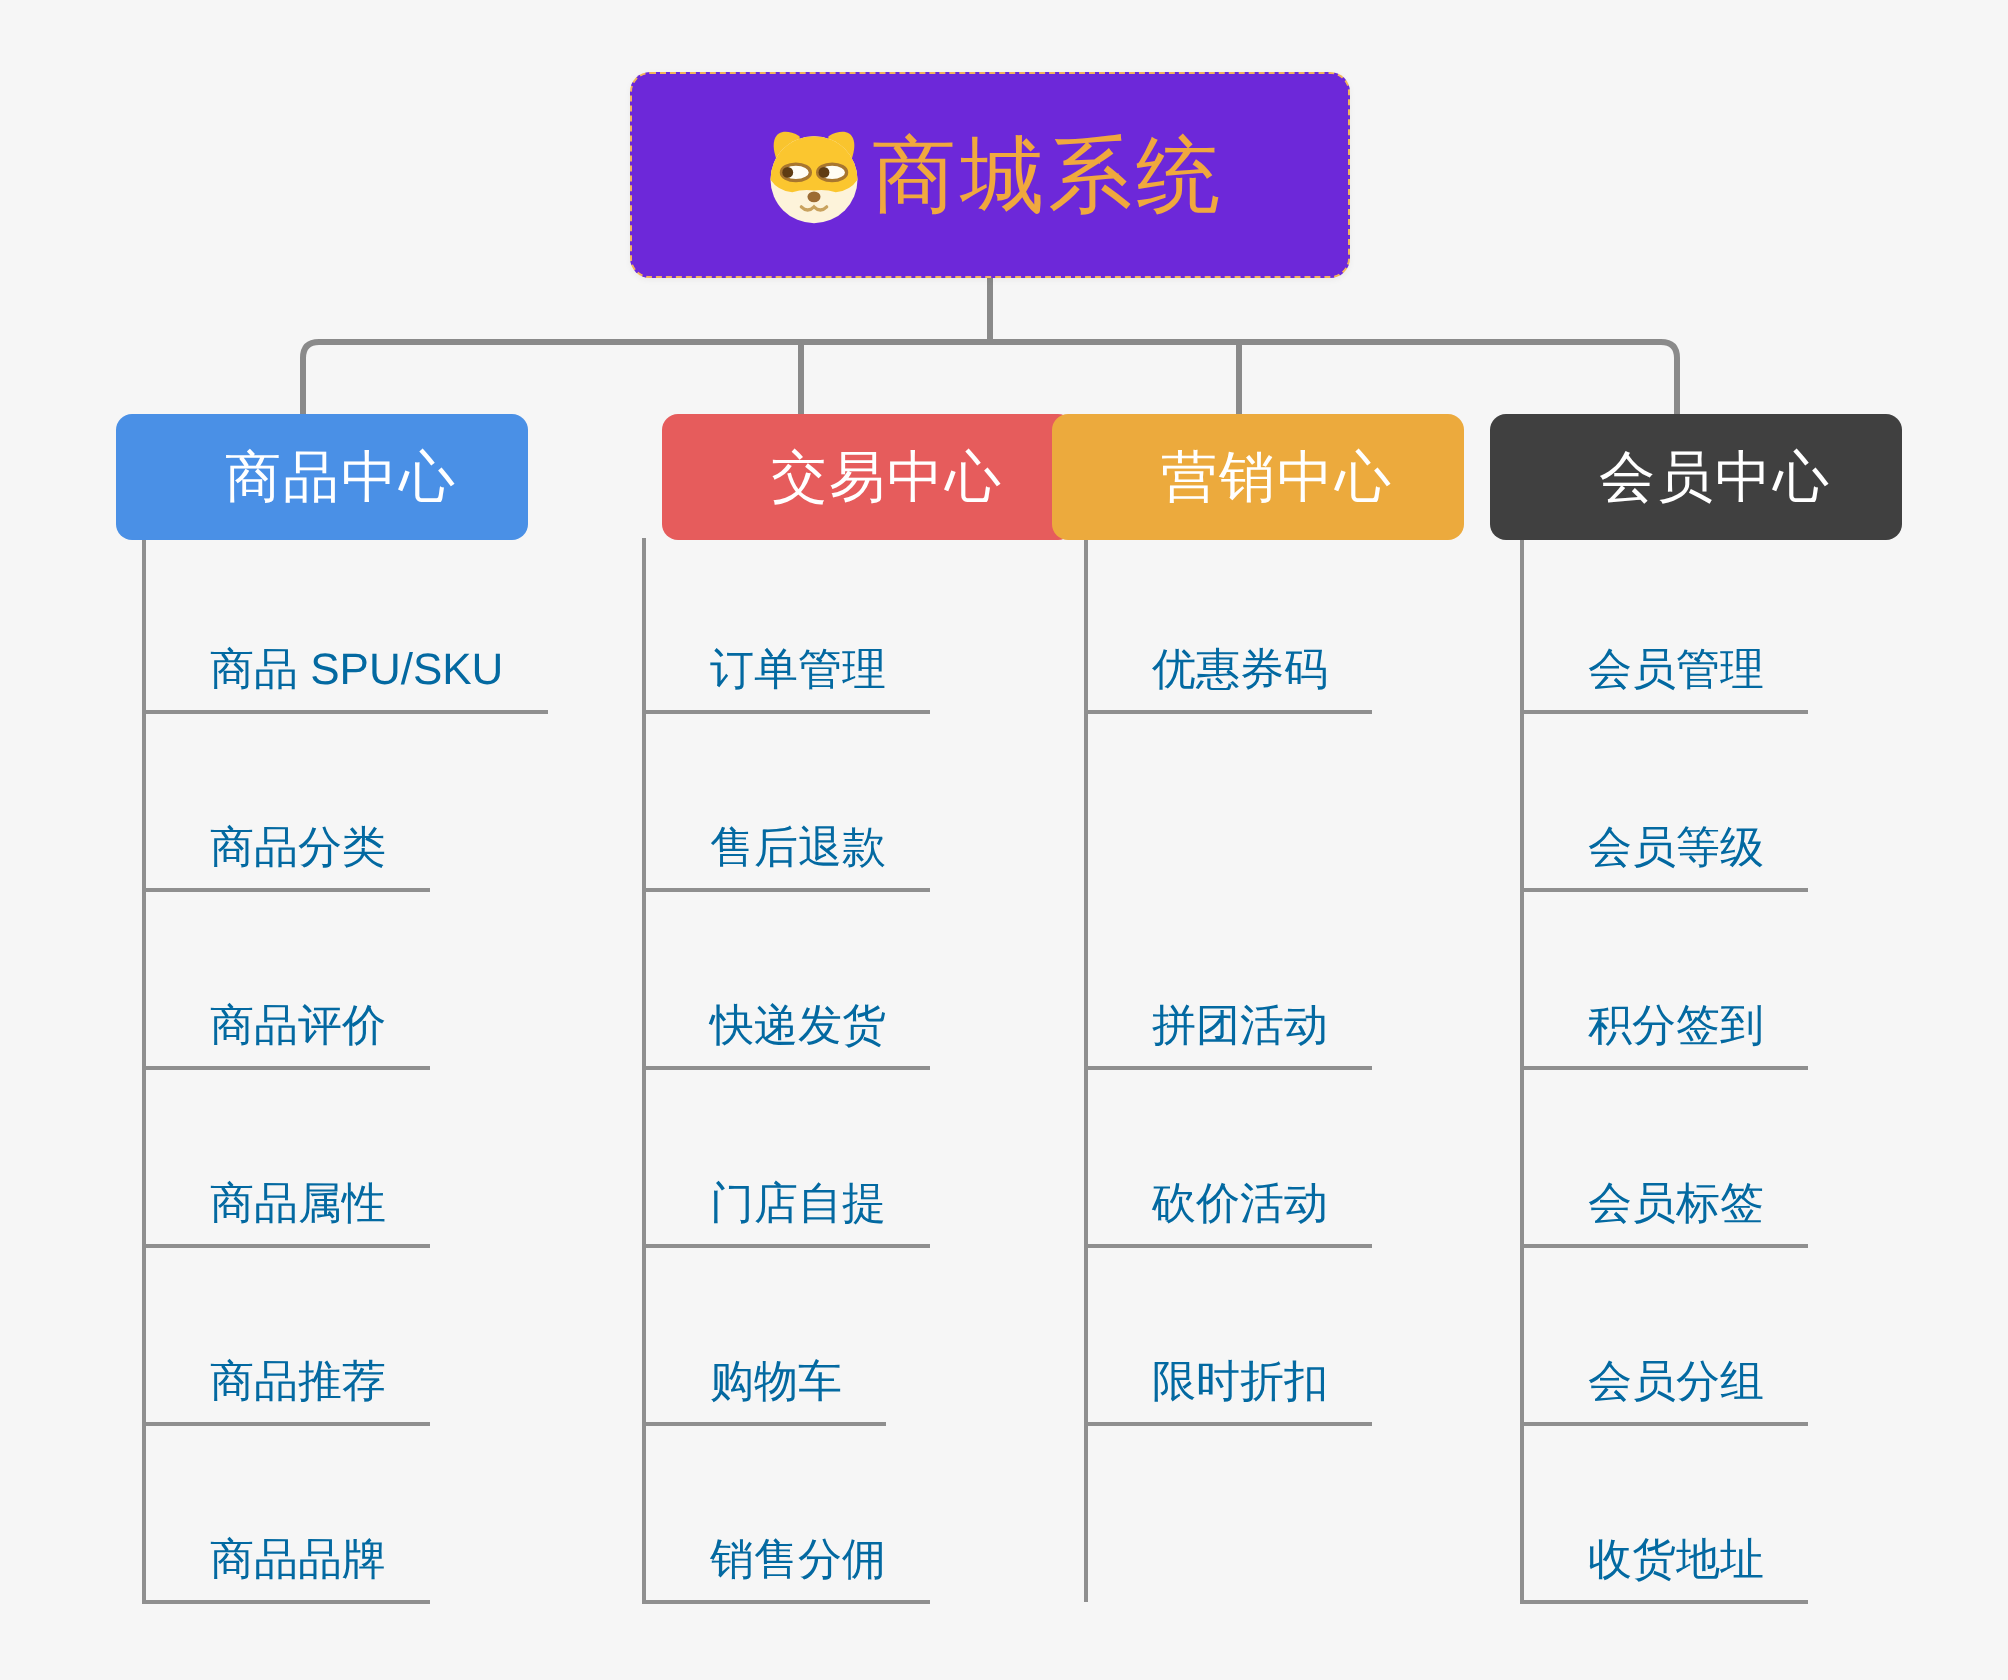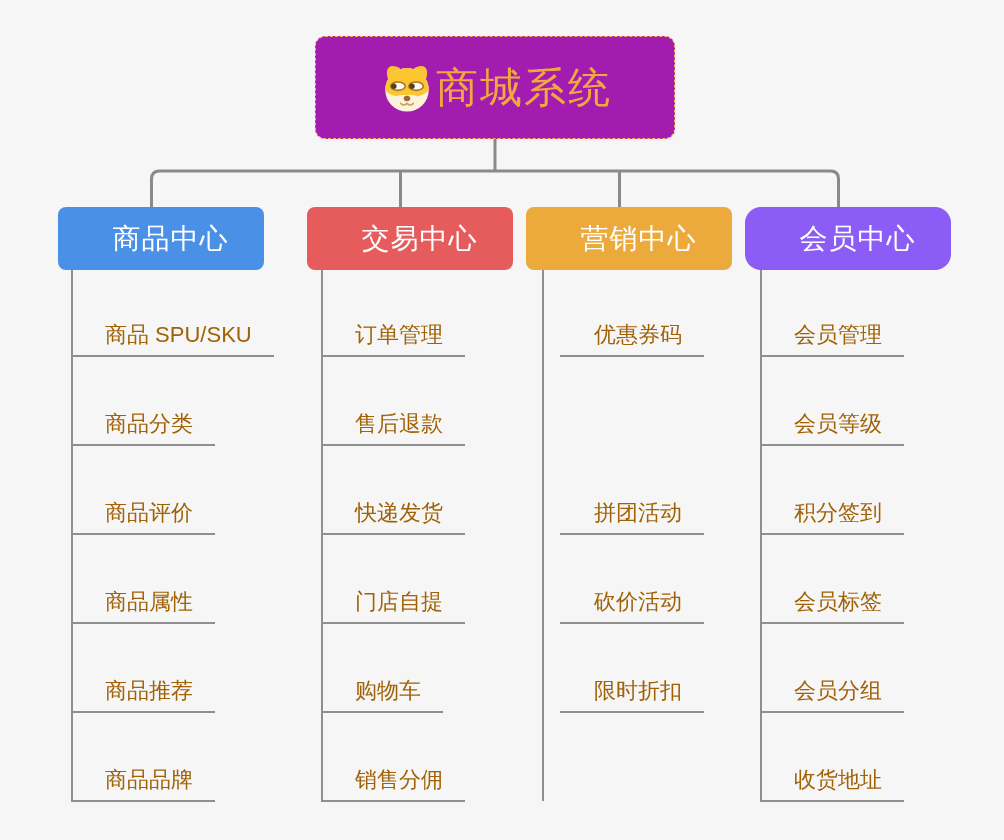--- a/index.html
+++ b/index.html
@@ -13,21 +13,21 @@
     background:#f6f6f6;
     overflow:hidden;
   }
   #connectors{
     position:absolute;left:0;top:0;width:1004px;height:840px;
     pointer-events:none;
   }
   
   .root{
     position:absolute;left:315px;top:36px;width:360px;height:103px;
-    background:#a21caf;
+    background:#6d28d9;
     border:1px dashed #f1b45c;
     border-radius:10px;
     box-shadow:0 1px 3px rgba(0,0,0,.05);
     display:flex;align-items:center;justify-content:center;gap:0;
     box-sizing:border-box;
     cursor:pointer;
   }
   .root-title{
     font-size:42px;
     letter-spacing:2px;
@@ -48,27 +48,27 @@
   .b0{left:58px;}
   .b1{left:307px;}
   .b2{left:526px;}
   .b3{left:745px;}
   
   .leaf{
     position:absolute;
     padding:0 22px 5px 34px;
     border-bottom:2px solid #8f8f8f;
     font-size:22px;
-    color:#a16207;
+    color:#0369a1;
     white-space:nowrap;
     cursor:pointer;
   }
   .c0{left:71px;}
   .c1{left:321px;}
-  .c2{left:560px;}
+  .c2{left:542px;}
   .c3{left:760px;}
   .r0{bottom:483px;}
   .r1{bottom:394px;}
   .r2{bottom:305px;}
   .r3{bottom:216px;}
   .r4{bottom:127px;}
   .r5{bottom:38px;}
 </style>
 </head>
 <body>
@@ -100,23 +100,23 @@
       <ellipse cx="42" cy="30" rx="8" ry="4.6" fill="#fffdf5" stroke="#a8762f" stroke-width="1.8"></ellipse>
       <circle cx="17.5" cy="30" r="3" fill="#5f3c13"></circle>
       <circle cx="37.5" cy="30" r="3" fill="#5f3c13"></circle>
       <ellipse cx="32" cy="43.5" rx="3.6" ry="3" fill="#9c6b33"></ellipse>
       <path d="M25 49 Q28.5 52.5 32 49 Q35.5 52.5 39 49" stroke="#c9a25e" stroke-width="1.8" fill="none" stroke-linecap="round"></path>
     </svg>
     <span class="root-title">商城系统</span>
   </div>
 
   <div class="branch b0" style="background-color: rgb(74, 144, 230);">商品中心</div>
-  <div class="branch b1" style="background-color: rgb(230, 92, 92);">交易中心</div>
+  <div class="branch b1" style="background-color: rgb(230, 92, 92); margin-left: 24px;">交易中心</div>
   <div class="branch b2" style="background-color: rgb(236, 170, 61);">营销中心</div>
-  <div class="branch b3" style="background-color: #8b5cf6; border-radius: 16px;">会员中心</div>
+  <div class="branch b3" style="background-color: #404040;">会员中心</div>
 
   <div class="leaf c0 r0">商品 SPU/SKU</div>
   <div class="leaf c0 r1">商品分类</div>
   <div class="leaf c0 r2">商品评价</div>
   <div class="leaf c0 r3">商品属性</div>
   <div class="leaf c0 r4">商品推荐</div>
   <div class="leaf c0 r5">商品品牌</div>
 
   <div class="leaf c1 r0">订单管理</div>
   <div class="leaf c1 r1">售后退款</div>

